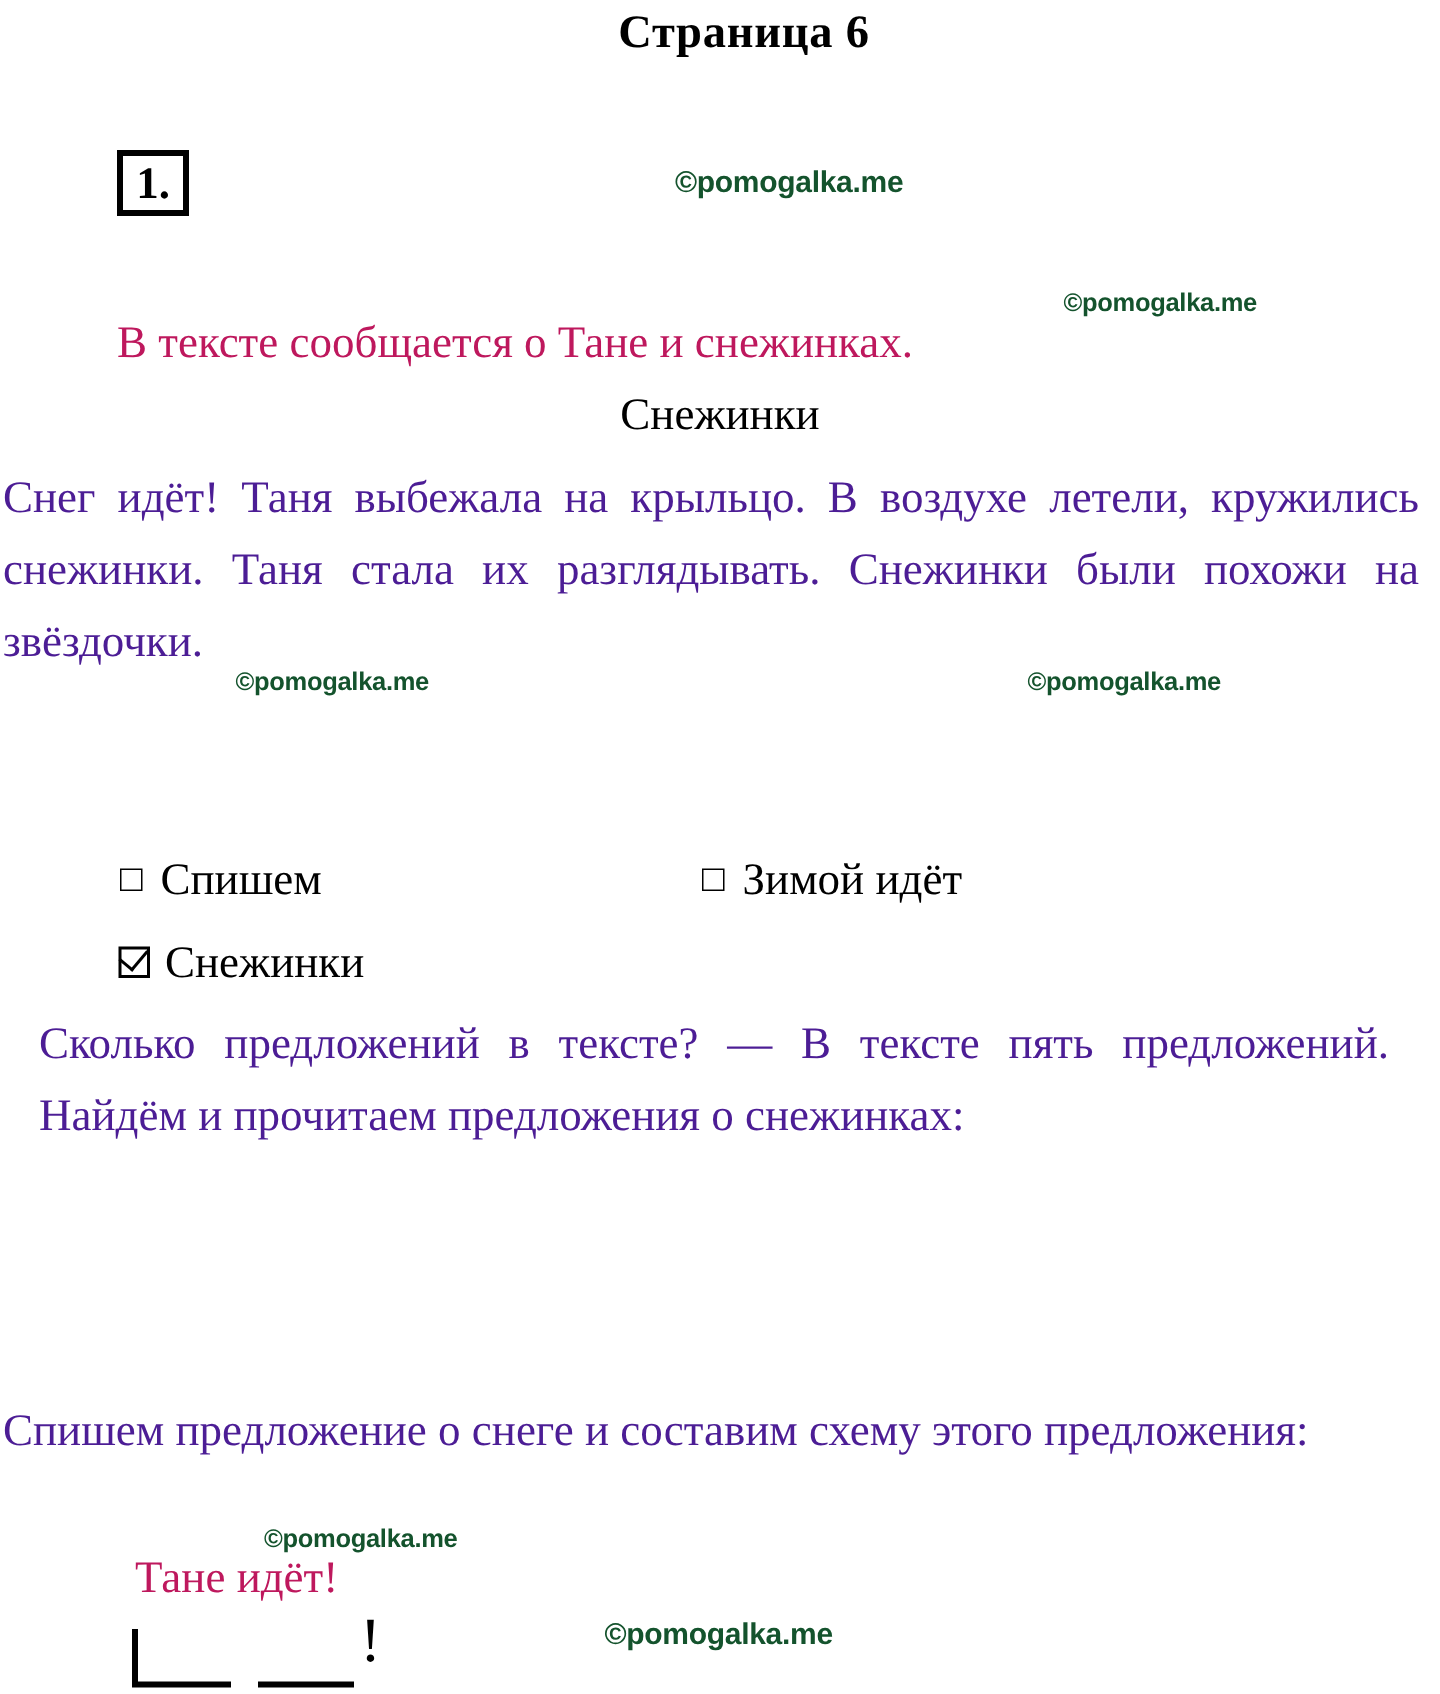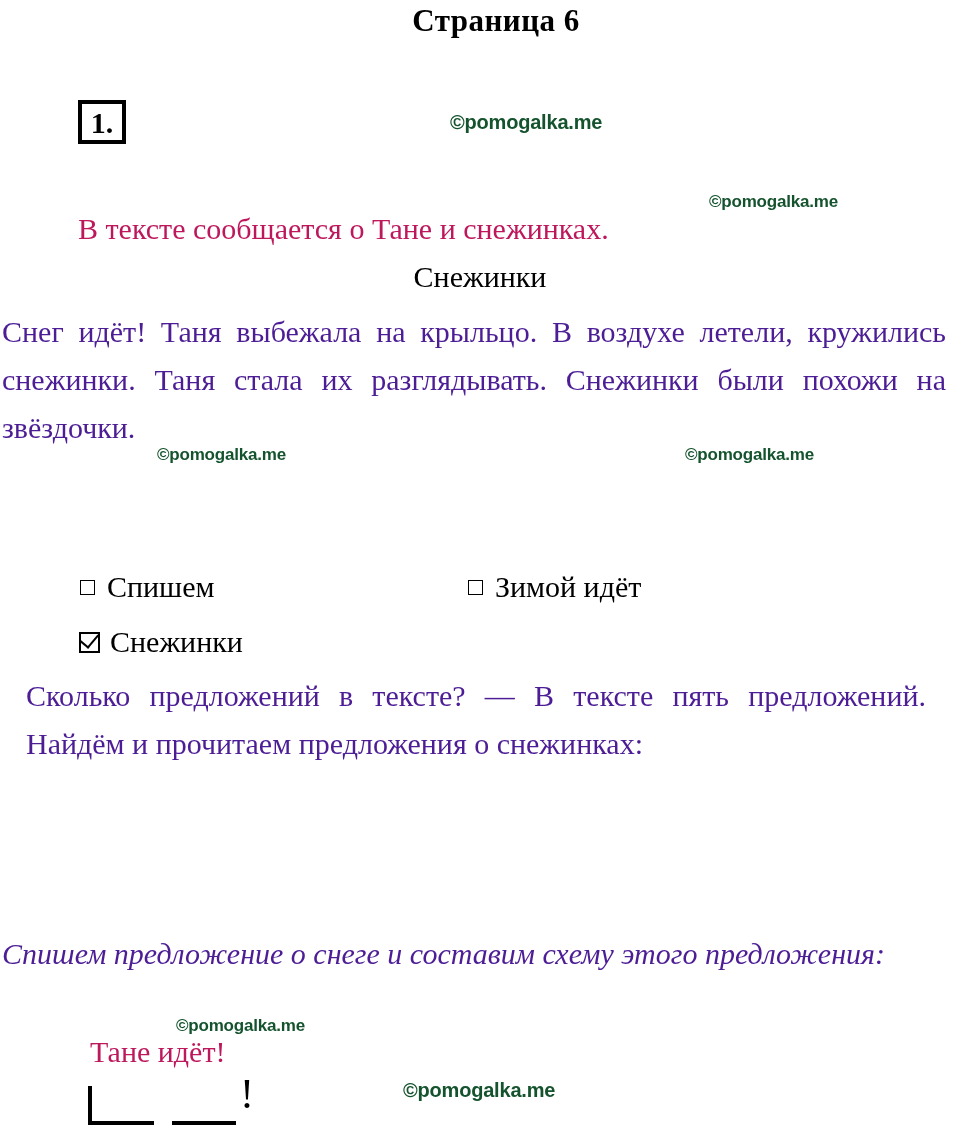--- a/index.html
+++ b/index.html
@@ -197,21 +197,21 @@
     <span class="box-empty"></span><span>Зимой идёт</span>
   </div>
 
   <div class="option" style="left:79px; top:620px;">
     <span class="box-checked"><span class="tick"></span></span><span>Снежинки</span>
   </div>
 
   <div class="block" style="left:2px; top:672px; width:900px;margin-left:24px;"><span class="indent"></span><span>Сколько предложений в тексте? — В тексте пять предложений. Найдём и прочитаем предложения о снежинках:</span></div>
 
 
-  <div class="block" style="left:2px; top:930px; width:944px;font-style:italic;"><span class="indent"></span><span>Спишем предложение о снеге и составим схему этого предложения:</span></div>
+  <div class="block" style="left:2px; top:930px; width:944px;"><span class="indent"></span><span>Спишем предложение о снеге и составим схему этого предложения:</span></div>
 
   <div class="txt" style="left:90px; top:1028px;">Тане идёт!</div>
 
   <div class="scheme">
     <span class="vbar"></span>
     <span class="word1"></span>
     <span class="word2"></span>
     <span class="excl">!</span>
   </div>
 

